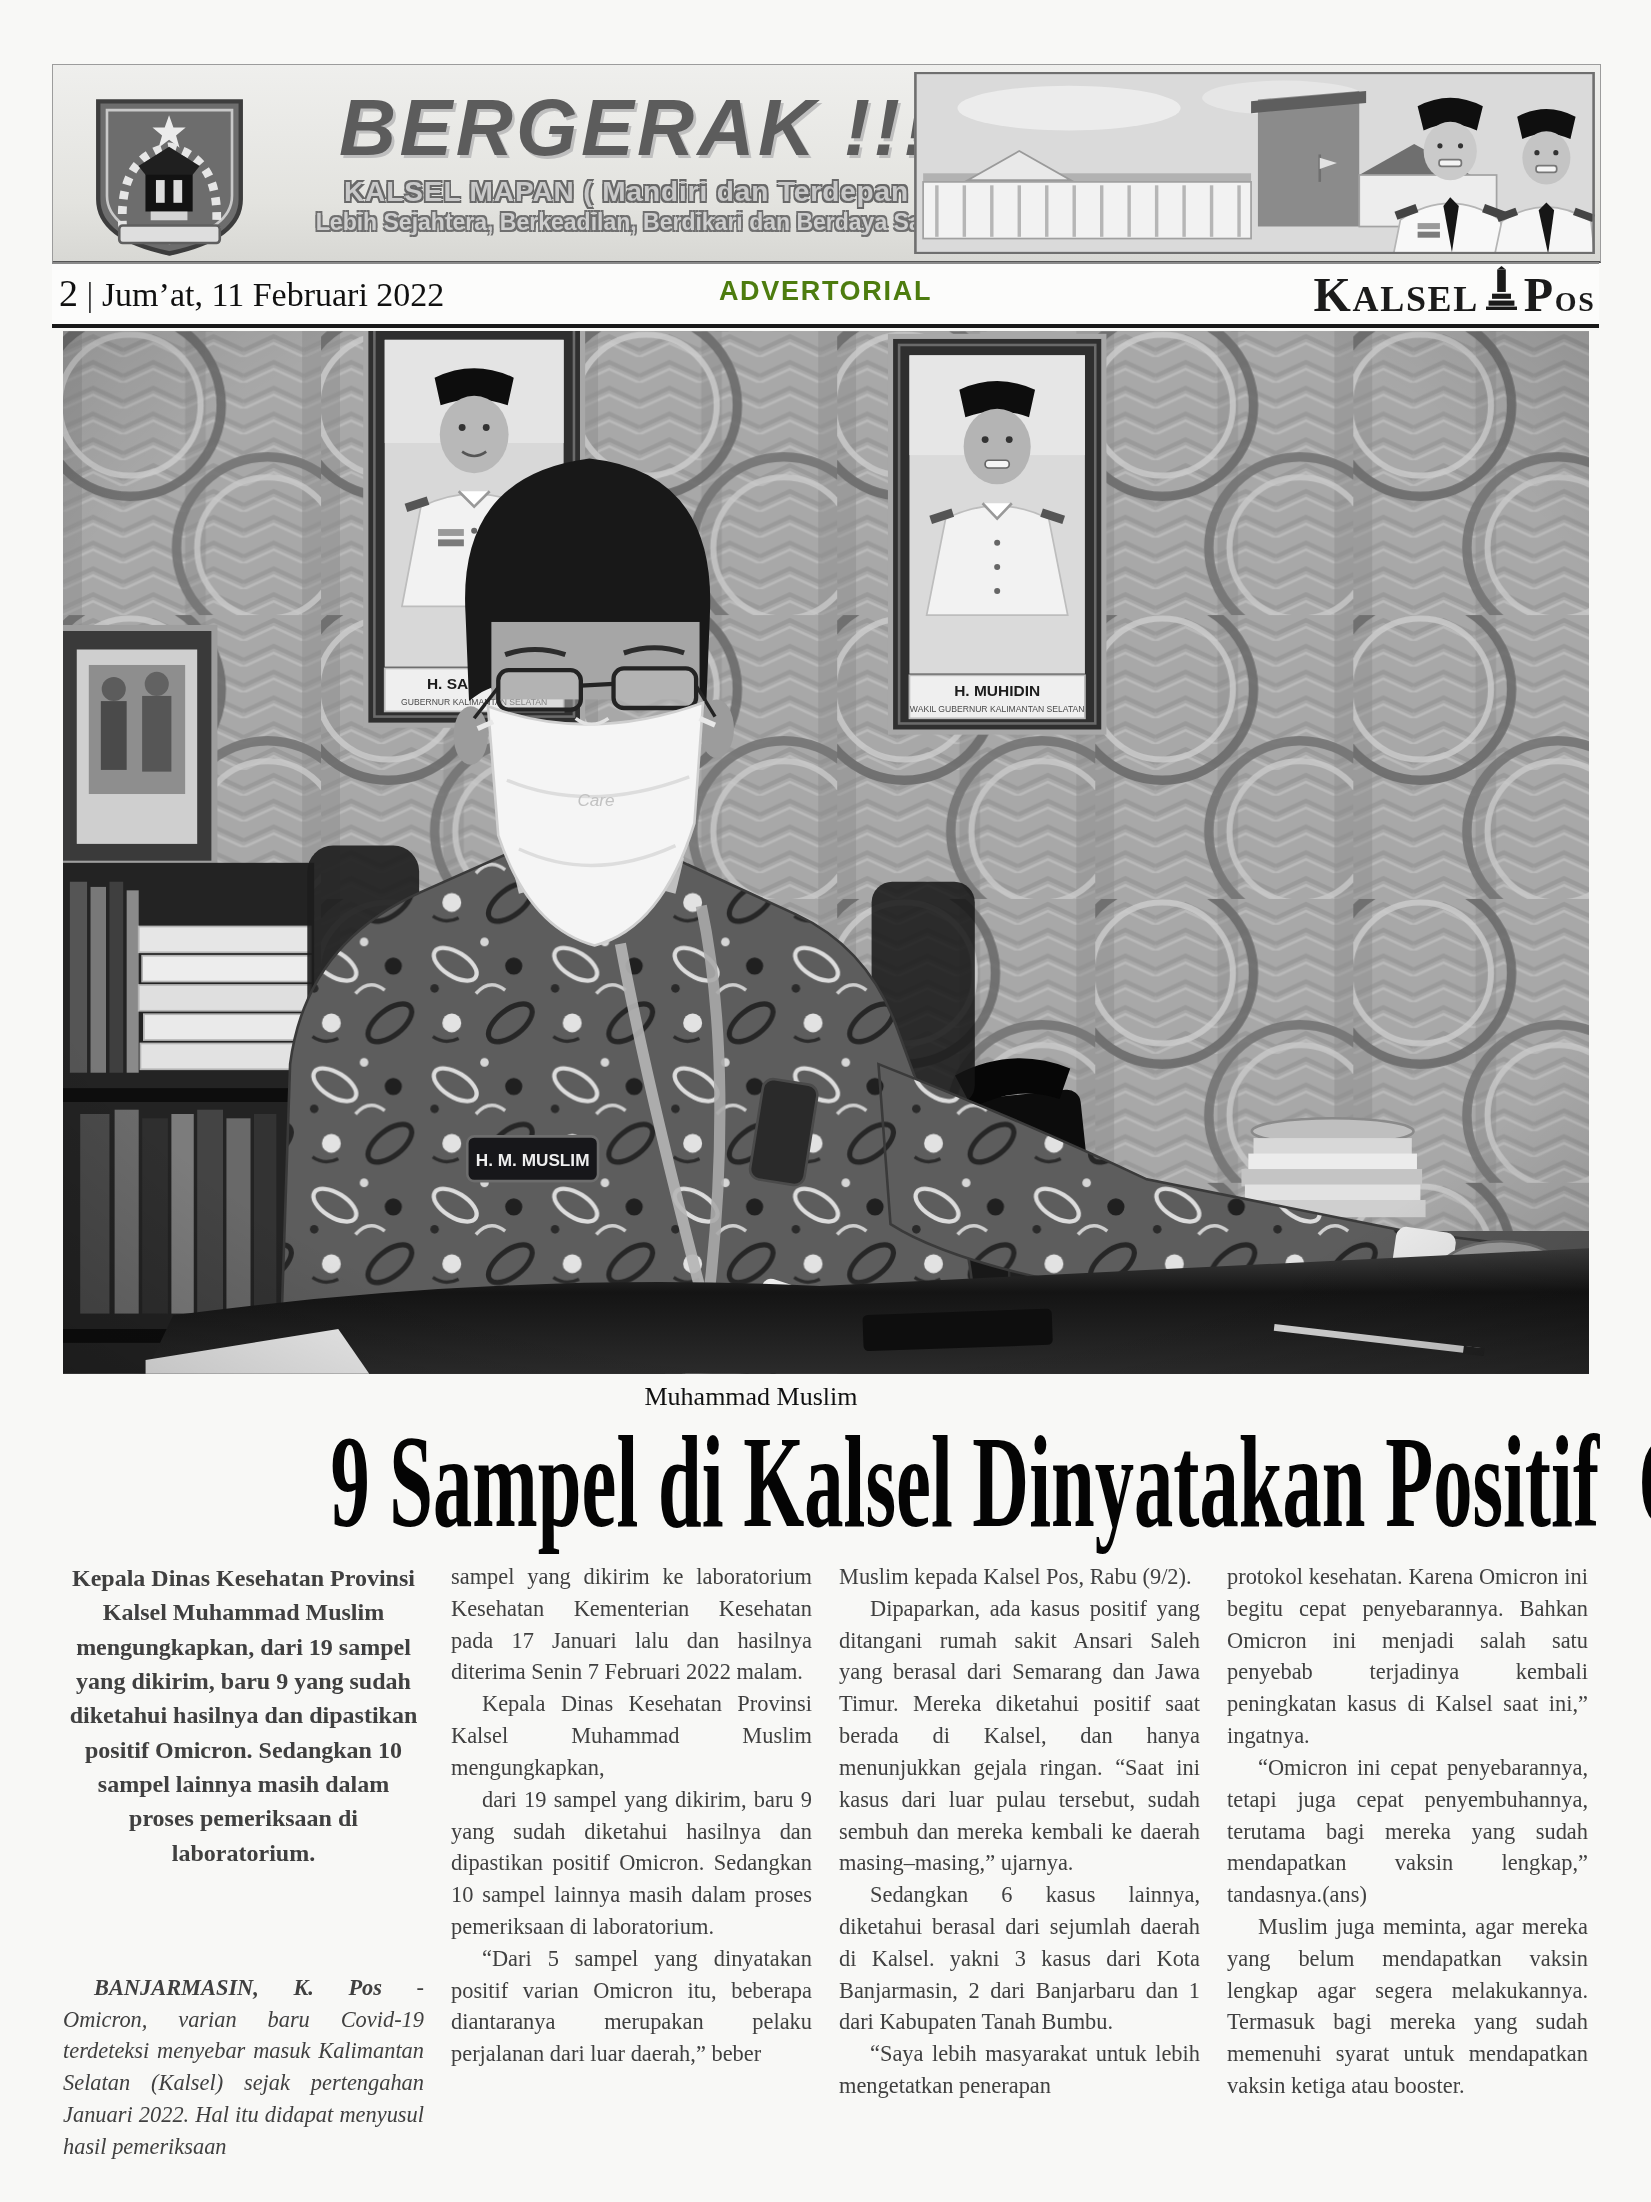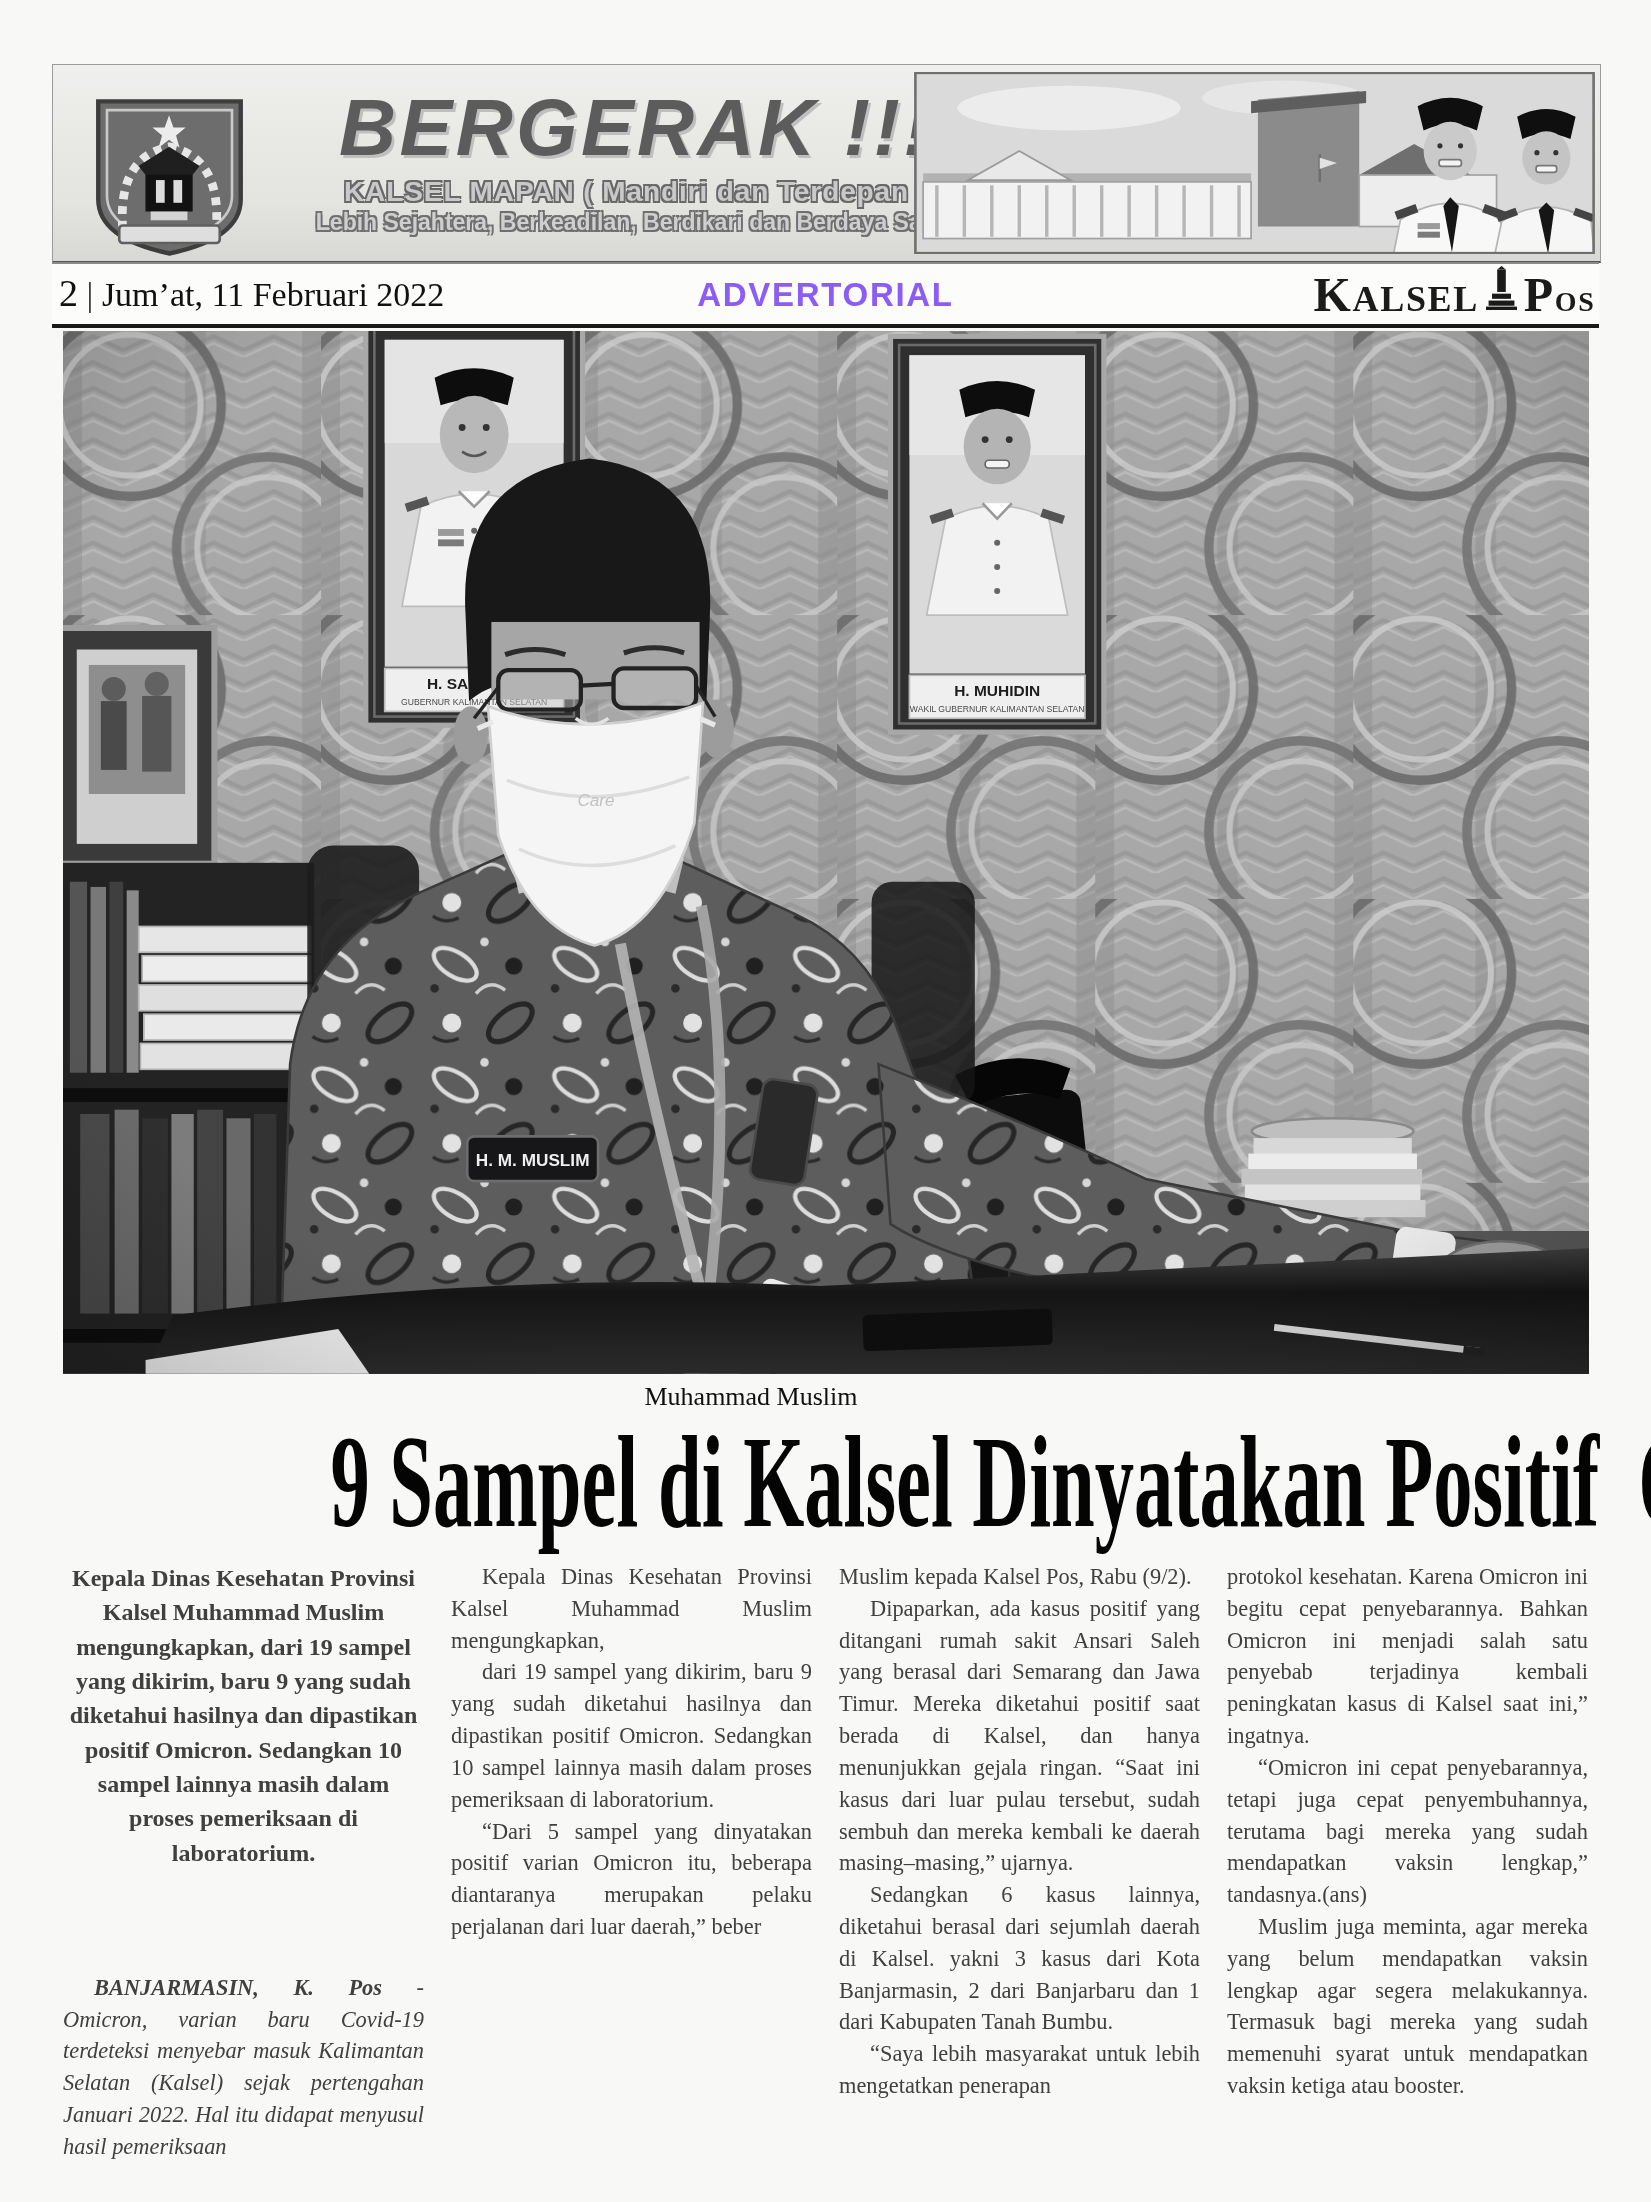--- a/index.html
+++ b/index.html
@@ -23,22 +23,22 @@
              text-shadow:-1.7px -1.7px 0 #6f6f6f,1.7px -1.7px 0 #6f6f6f,-1.7px 1.7px 0 #6f6f6f,1.7px 1.7px 0 #6f6f6f;}
   .mast-photo{position:absolute;right:5.2px;top:6.9px;}
 
   
   .datebar{position:absolute;left:52px;top:262px;width:1547px;height:60px;background:#fcfcfb;
            border-top:2.6px solid #8a8a8a;border-bottom:4.3px solid #191919;}
   .date-left{position:absolute;left:6.9px;top:6.9px;font-size:34px;color:#101010;}
   .date-left .pnum{font-size:38px;}
   .date-left .sep{padding:0 8.6px;color:#333;}
   .advertorial{position:absolute;left:0;right:0;top:12px;text-align:center;
-               font-family:"Liberation Sans",sans-serif;font-weight:bold;font-size:33px;
-               letter-spacing:1.7px;color:#8b5cf6;}
+               font-family:"Liberation Sans",sans-serif;font-weight:bold;font-size:27px;
+               letter-spacing:1.7px;color:#4d7c0f;}
   .logo{position:absolute;right:3.4px;top:2px;font-weight:bold;font-size:48px;
         font-variant:small-caps;color:#1b1b1b;letter-spacing:1.7px;display:flex;align-items:flex-end;}
   .logo .emblem{margin:0 6.9px;}
 
   
   .photo{position:absolute;left:63px;top:331px;width:1526px;height:1043px;background:#9a9a9a;}
   .caption{position:absolute;left:0;top:1382px;width:1502px;text-align:center;
            font-size:26px;color:#101010;}
 
   
@@ -374,20 +374,21 @@
   <div class="caption">Muhammad Muslim</div>
 
   <div class="headline">9 Sampel di Kalsel Dinyatakan Positif  Omicron</div>
 
   <div class="columns">
     <div class="col">
       <p class="lead">Kepala Dinas Kesehatan Provinsi Kalsel Muhammad Muslim mengungkapkan, dari 19 sampel yang dikirim, baru 9 yang sudah diketahui hasilnya dan dipastikan positif Omicron. Sedangkan 10 sampel lainnya masih dalam proses pemeriksaan di laboratorium.</p>
       <p class="dateline-p"><span class="b">BANJARMASIN, K. Pos</span> <span>- Omicron, varian baru Covid-19 terdeteksi menyebar masuk Kalimantan Selatan (Kalsel) sejak pertengahan Januari 2022. Hal itu didapat menyusul hasil pemeriksaan</span></p>
     </div>
     <div class="col">
+      <p class="noindent">sampel yang dikirim ke laboratorium Kesehatan Kementerian Kesehatan pada 17 Januari lalu dan hasilnya diterima Senin 7 Februari 2022 malam.</p>
       <p>Kepala Dinas Kesehatan Provinsi Kalsel Muhammad Muslim mengungkapkan,</p>
       <p>dari 19 sampel yang dikirim, baru 9 yang sudah diketahui hasilnya dan dipastikan positif Omicron. Sedangkan 10 sampel lainnya masih dalam proses pemeriksaan di laboratorium.</p>
       <p>“Dari 5 sampel yang dinyatakan positif varian Omicron itu, beberapa diantaranya merupakan pelaku perjalanan dari luar daerah,” beber</p>
     </div>
     <div class="col">
       <p class="noindent">Muslim kepada Kalsel Pos, Rabu (9/2).</p>
       <p>Dipaparkan, ada kasus positif yang ditangani rumah sakit Ansari Saleh yang berasal dari Semarang dan Jawa Timur. Mereka diketahui positif saat berada di Kalsel, dan hanya menunjukkan gejala ringan. “Saat ini kasus dari luar pulau tersebut, sudah sembuh dan mereka kembali ke daerah masing–masing,” ujarnya.</p>
       <p>Sedangkan 6 kasus lainnya, diketahui berasal dari sejumlah daerah di Kalsel. yakni 3 kasus dari Kota Banjarmasin, 2 dari Banjarbaru dan 1 dari Kabupaten Tanah Bumbu.</p>
       <p>“Saya lebih masyarakat untuk lebih mengetatkan penerapan</p>
     </div>

